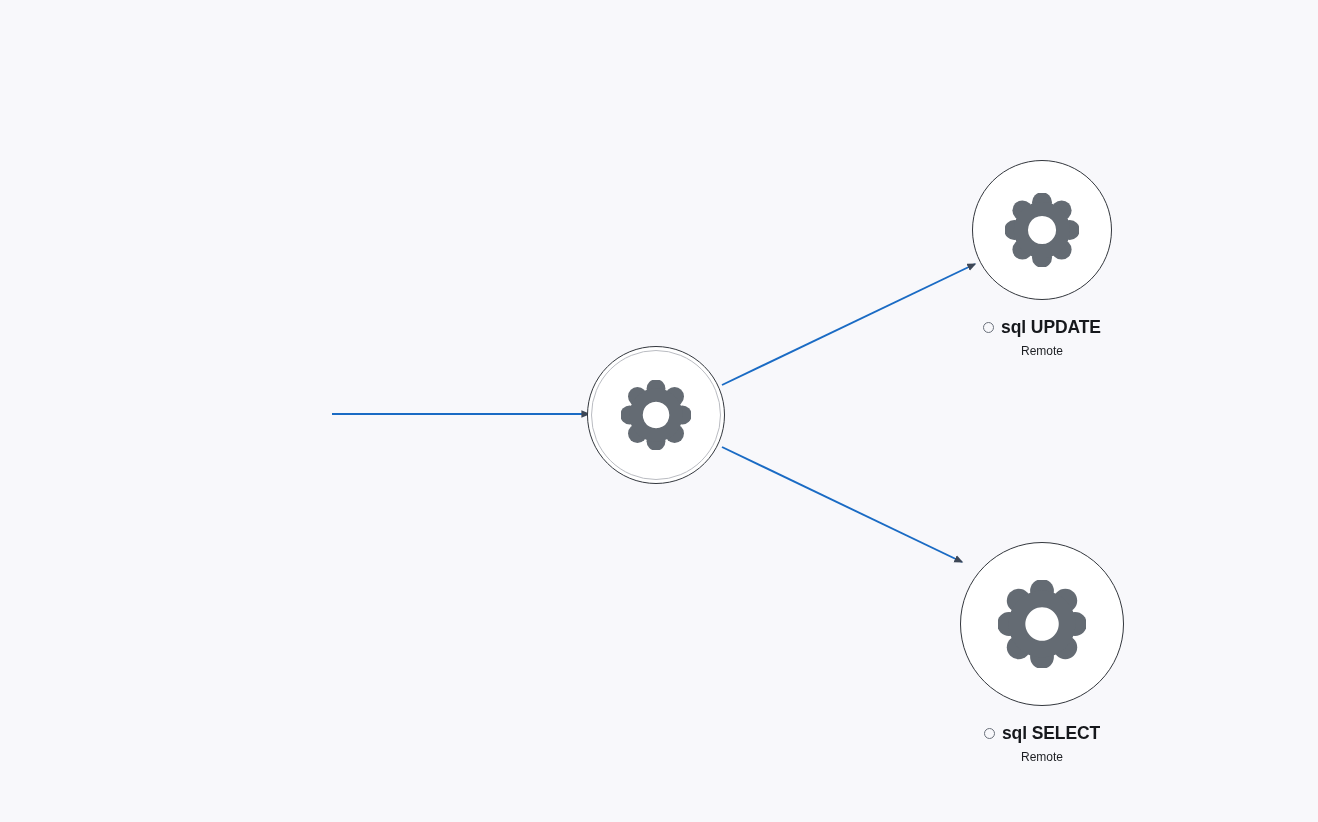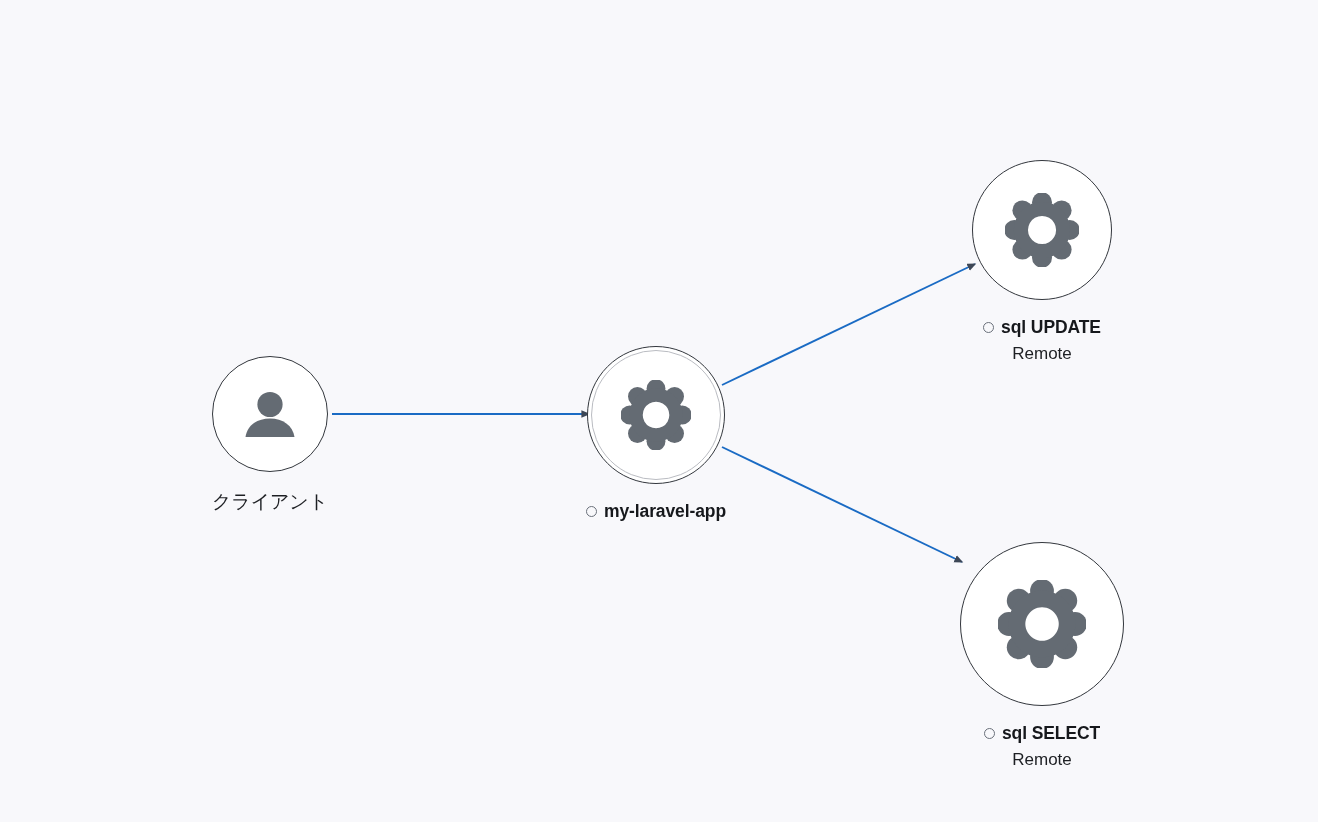--- a/index.html
+++ b/index.html
@@ -81,21 +81,21 @@
     width: 11px;
     height: 11px;
     border-radius: 50%;
     border: 1.7px solid #6a707a;
     background: transparent;
     box-sizing: border-box;
     flex: 0 0 auto;
   }
   .node-sub {
     margin-top: 6px;
-    font-size: 17px;
+    font-size: 12px;
     font-weight: normal;
     color: #1d1f23;
     white-space: nowrap;
   }
 </style>
 </head>
 <body>
 
 <div id="canvas">
 
@@ -105,56 +105,36 @@
         <path d="M0,0.2 L9,4 L0,7.8 Z" fill="#3d4756"></path>
       </marker>
     </defs>
     <g id="edges-group">
         <line x1="332" y1="414" x2="589" y2="414" stroke="#1a6bc4" stroke-width="1.9" marker-end="url(#arrowhead)"></line>
         <line x1="722" y1="385" x2="975" y2="264" stroke="#1a6bc4" stroke-width="1.9" marker-end="url(#arrowhead)"></line>
         <line x1="722" y1="447" x2="962" y2="562" stroke="#1a6bc4" stroke-width="1.9" marker-end="url(#arrowhead)"></line>
       </g>
   </svg>
 
-  <div class="node" style="left: 212px; top: 356px; width: 116px; height: 116px;">
-    <div class="node-circle" style="width: 116px; height: 116px;">
-      <svg class="node-icon" width="62" height="62" viewBox="0 0 62 62" xmlns="http://www.w3.org/2000/svg">
-        <circle cx="31" cy="21.5" r="12.6" fill="#646b73"></circle>
-        <path d="M6.5,54 C8.2,42.2 18.3,35.4 31,35.4 C43.7,35.4 53.8,42.2 55.5,54 Z" fill="#646b73"></path>
-      </svg>
-    </div>
-    <div class="node-label-block" style="top: 133px;">
-      <div class="node-title plain">
-
-        <span>クライアント</span>
-      </div>
-    </div>
-  </div>
 
   <div class="node" style="left: 587px; top: 346px; width: 138px; height: 138px;">
     <div class="node-circle inner-ring" style="width: 138px; height: 138px;">
       <svg class="node-icon" width="70" height="70" viewBox="0 0 100 100" xmlns="http://www.w3.org/2000/svg">
         <g fill="#646b73">
           <circle cx="50" cy="12.5" r="13.5"></circle>
           <circle cx="76.5" cy="23.5" r="13.5"></circle>
           <circle cx="87.5" cy="50" r="13.5"></circle>
           <circle cx="76.5" cy="76.5" r="13.5"></circle>
           <circle cx="50" cy="87.5" r="13.5"></circle>
           <circle cx="23.5" cy="76.5" r="13.5"></circle>
           <circle cx="12.5" cy="50" r="13.5"></circle>
           <circle cx="23.5" cy="23.5" r="13.5"></circle>
         </g>
         <path d="M50,12 A38,38 0 1,1 49.9,12 Z M50,31 A19,19 0 1,0 50.1,31 Z" fill="#646b73" fill-rule="evenodd"></path>
       </svg>
-    </div>
-    <div class="node-label-block" style="top: 155px;">
-      <div class="node-title">
-        <span class="status-dot"></span>
-        <span>my-laravel-app</span>
-      </div>
     </div>
   </div>
 
   <div class="node" style="left: 972px; top: 160px; width: 140px; height: 140px;">
     <div class="node-circle" style="width: 140px; height: 140px;">
       <svg class="node-icon" width="74" height="74" viewBox="0 0 100 100" xmlns="http://www.w3.org/2000/svg">
         <g fill="#646b73">
           <circle cx="50" cy="12.5" r="13.5"></circle>
           <circle cx="76.5" cy="23.5" r="13.5"></circle>
           <circle cx="87.5" cy="50" r="13.5"></circle>

